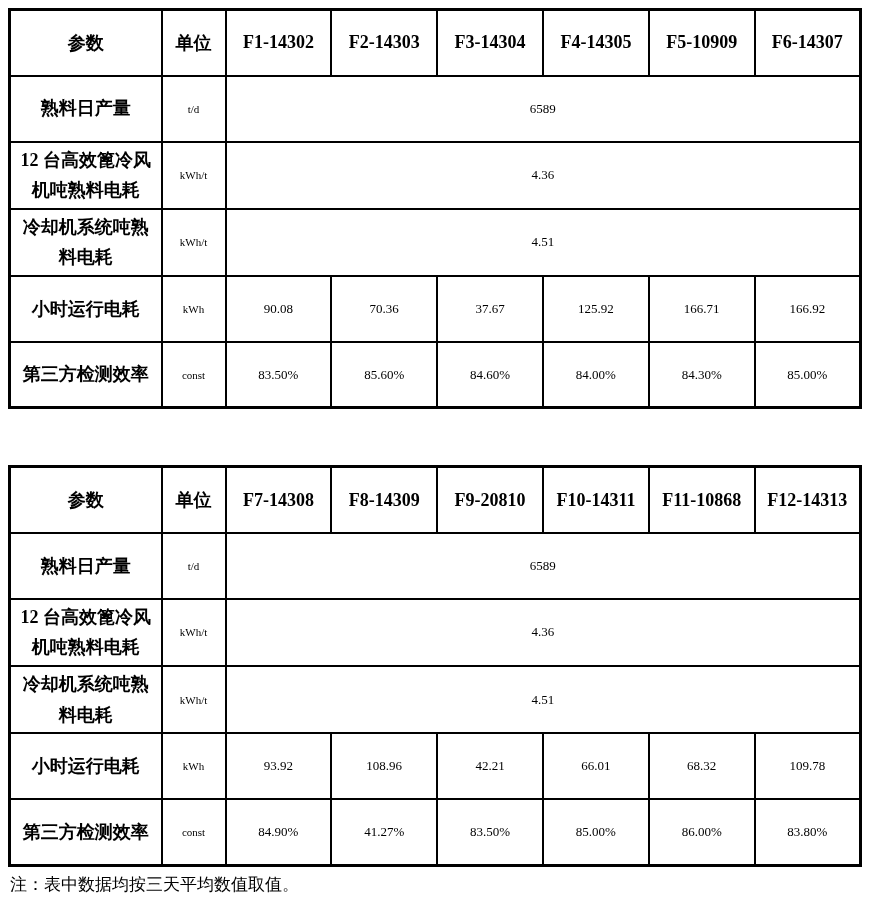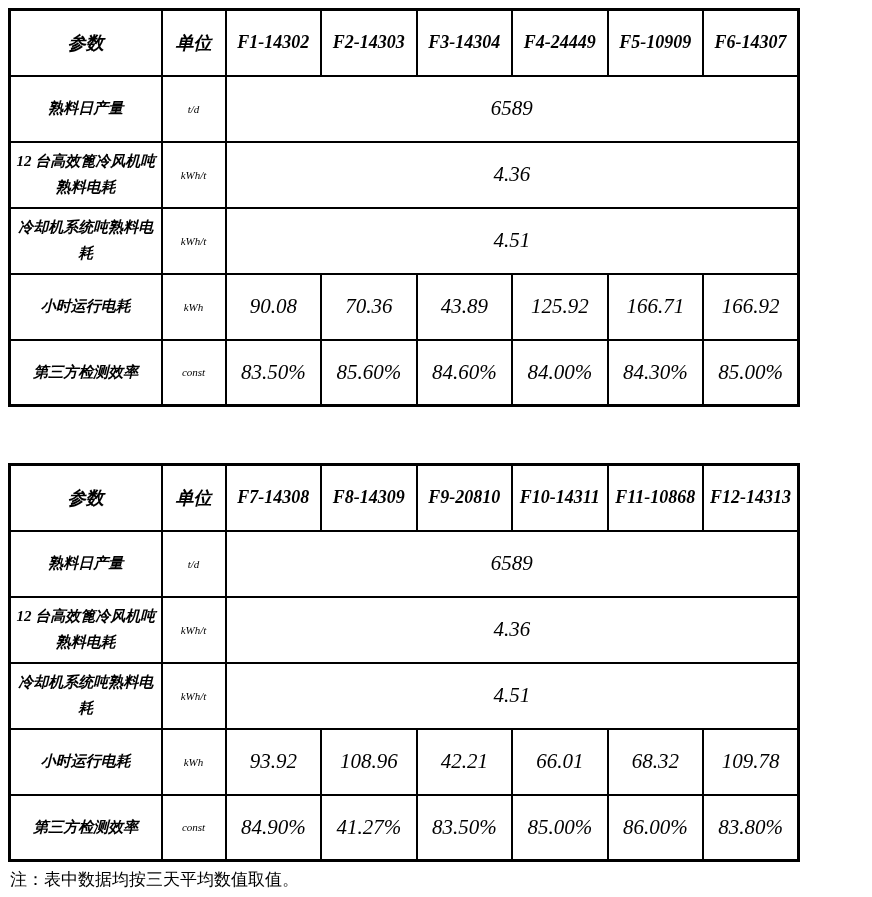--- a/index.html
+++ b/index.html
@@ -13,23 +13,22 @@
     font-family: "Liberation Serif", "DejaVu Serif", serif;
     color: #000000;
   }
   .page {
     padding: 8px 8px 0 8px;
     box-sizing: border-box;
   }
   table.data-table {
     border-collapse: collapse;
     table-layout: fixed;
-    width: 792px;
+    width: 854px;
     border: 3px solid #000000;
-    font-style: italic;
   }
   table.data-table.second {
     margin-top: 56px;
   }
   col.c-param { width: 152px; }
   col.c-unit  { width: 64px; }
   table.data-table th,
   table.data-table td {
     border: 2px solid #000000;
     text-align: center;
@@ -38,30 +37,30 @@
     overflow: hidden;
   }
   table.data-table tr {
     height: 66px;
   }
   th.h-cell {
     font-size: 18px;
     font-weight: bold;
   }
   td.param-cell {
-    font-size: 15px;
+    font-size: 18px;
     font-weight: bold;
     line-height: 1.7;
   }
   td.unit-cell {
     font-size: 11px;
     font-weight: normal;
   }
   td.value-cell, td.merged-cell {
-    font-size: 21px;
+    font-size: 13px;
     font-weight: normal;
   }
   .footnote {
     margin: 7px 0 0 2px;
     font-size: 17px;
     line-height: 22px;
   }
 </style>
 </head>
 <body>
@@ -79,21 +78,21 @@
         <col>
         <col>
     </colgroup>
     <tbody>
       <tr>
         <th class="h-cell">参数</th>
         <th class="h-cell">单位</th>
         <th class="h-cell">F1-14302</th>
         <th class="h-cell">F2-14303</th>
         <th class="h-cell">F3-14304</th>
-        <th class="h-cell">F4-24449</th>
+        <th class="h-cell">F4-14305</th>
         <th class="h-cell">F5-10909</th>
         <th class="h-cell">F6-14307</th>
       </tr>
       <tr>
         <td class="param-cell">熟料日产量</td>
         <td class="unit-cell">t/d</td>
         <td class="merged-cell" colspan="6">6589</td>
       </tr>
       <tr>
         <td class="param-cell">12 台高效篦冷风机吨熟料电耗</td>
@@ -103,21 +102,21 @@
       <tr>
         <td class="param-cell">冷却机系统吨熟料电耗</td>
         <td class="unit-cell">kWh/t</td>
         <td class="merged-cell" colspan="6">4.51</td>
       </tr>
       <tr>
         <td class="param-cell">小时运行电耗</td>
         <td class="unit-cell">kWh</td>
         <td class="value-cell">90.08</td>
         <td class="value-cell">70.36</td>
-        <td class="value-cell">43.89</td>
+        <td class="value-cell">37.67</td>
         <td class="value-cell">125.92</td>
         <td class="value-cell">166.71</td>
         <td class="value-cell">166.92</td>
       </tr>
       <tr>
         <td class="param-cell">第三方检测效率</td>
         <td class="unit-cell">const</td>
         <td class="value-cell">83.50%</td>
         <td class="value-cell">85.60%</td>
         <td class="value-cell">84.60%</td>

